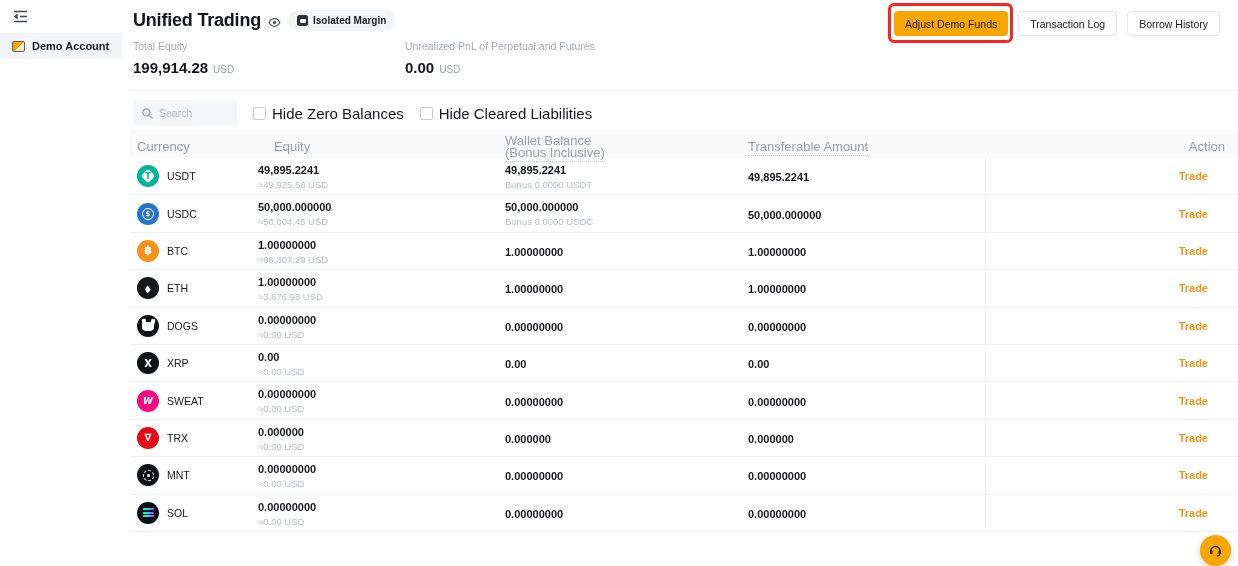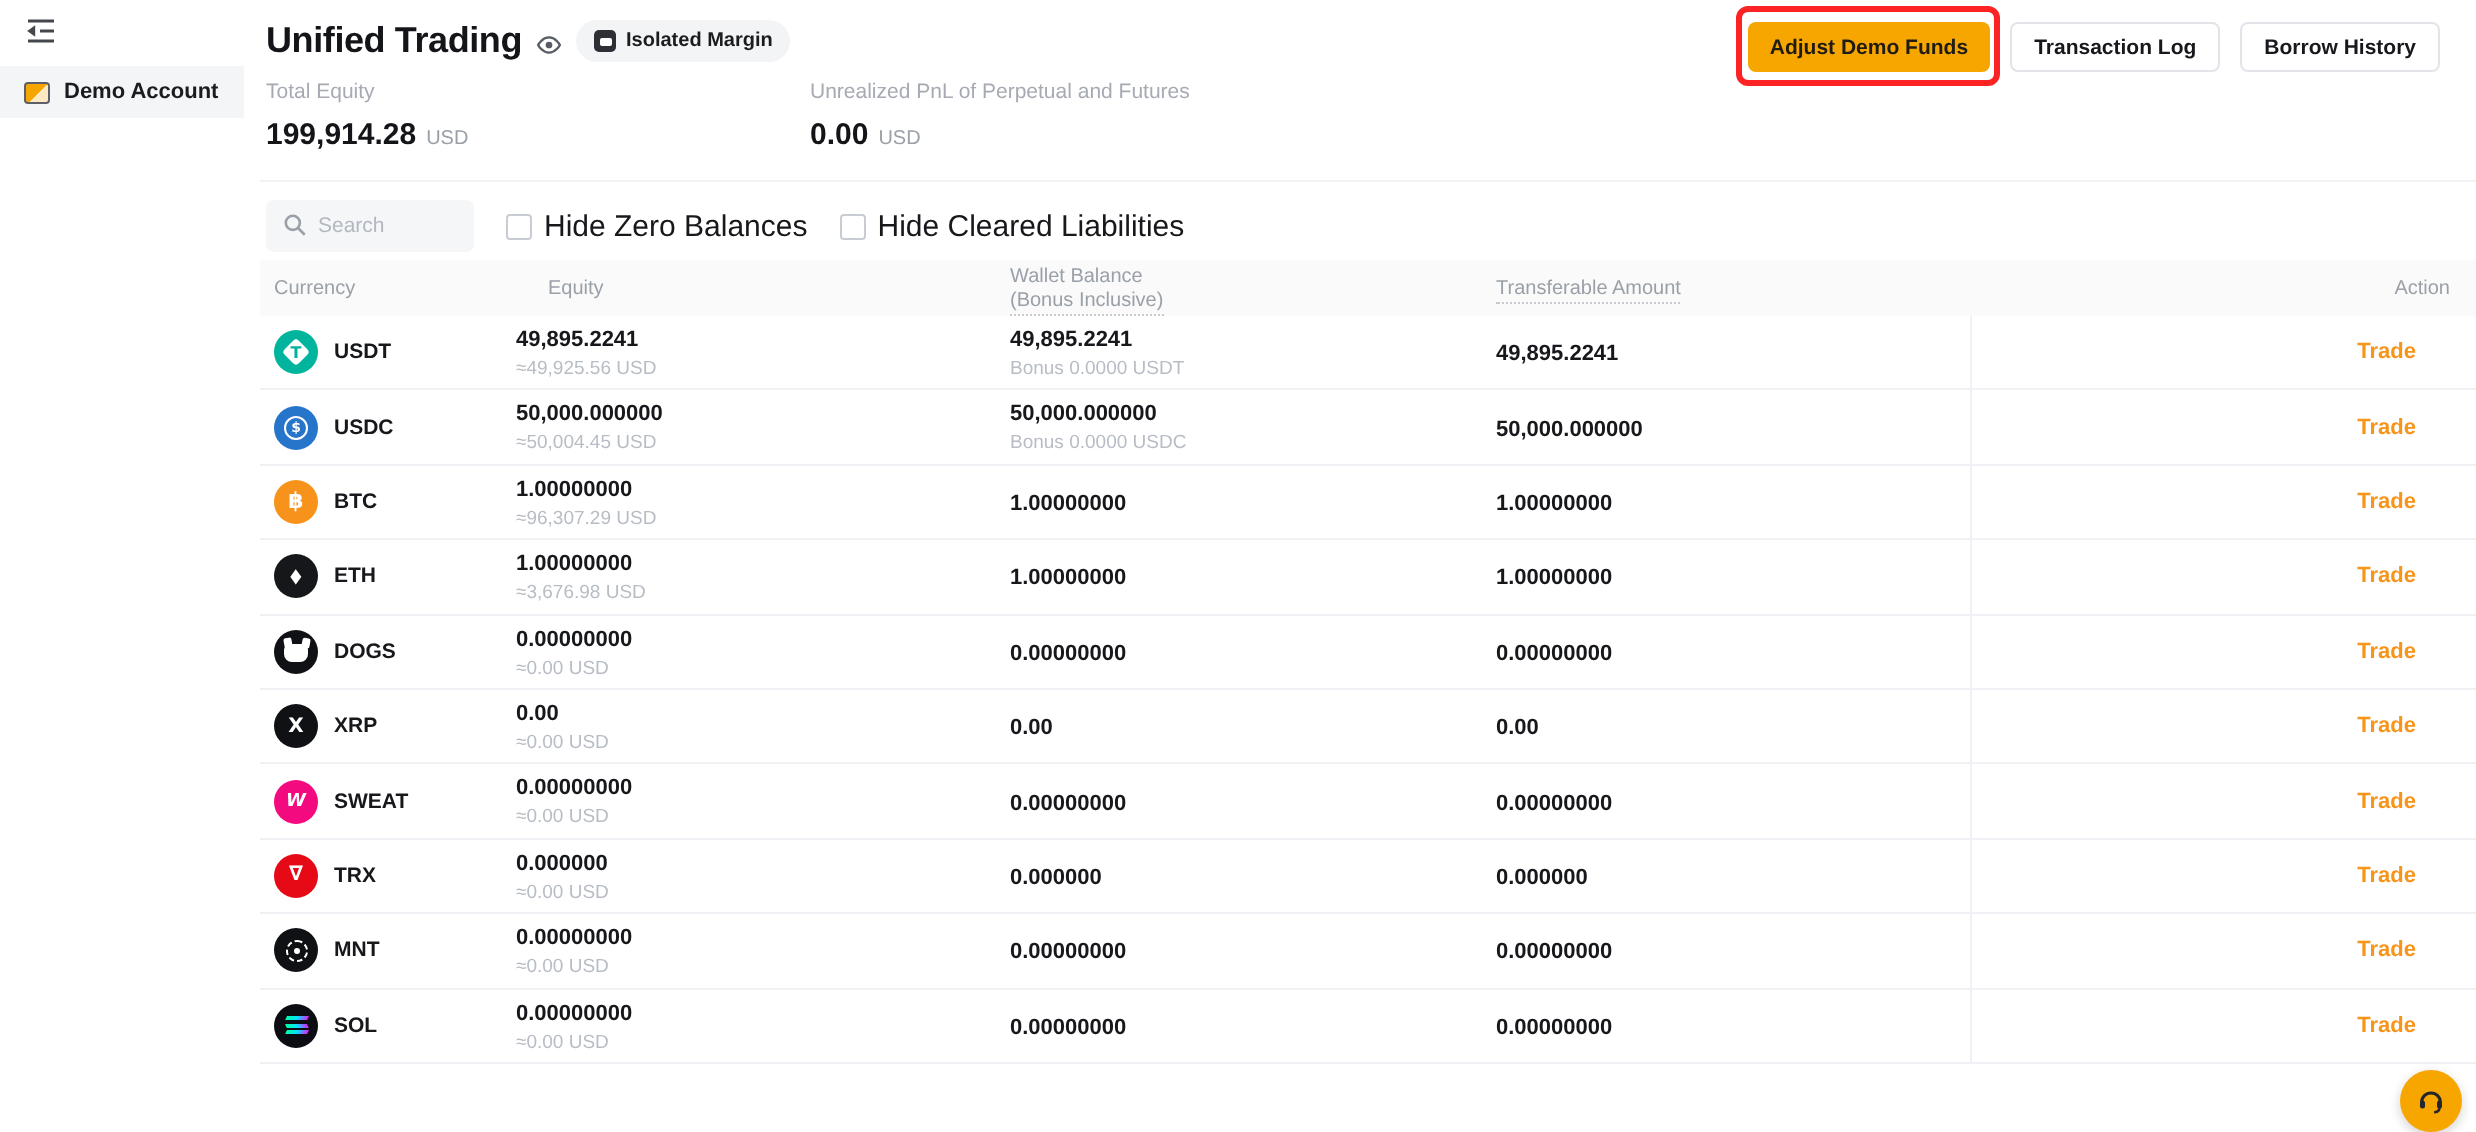--- a/index.html
+++ b/index.html
@@ -16,21 +16,21 @@
   
   .title-row { position:absolute; left:133px; top:10px; display:flex; align-items:center; gap:7px; }
   .page-title { font-size:18px; font-weight:bold; color:#141519; letter-spacing:-0.2px; }
   .eye { display:inline-flex; margin-top:3px; cursor:pointer; }
   .margin-pill { display:flex; align-items:center; gap:5px; background:#f3f4f6; border-radius:11px; height:21px; padding:0 9px; margin-top:0; }
   .im-ic { width:11px; height:11px; background:#2c2f36; border-radius:2.5px; position:relative; }
   .im-ic::after { content:""; position:absolute; left:2.5px; top:3.5px; width:6px; height:4px; background:#fff; border-radius:1px; }
   .margin-pill .lbl { font-size:10px; font-weight:600; color:#1b1c20; }
 
   .top-actions { position:absolute; right:18px; top:11px; display:flex; gap:10px; align-items:center; }
-  .btn { height:25px; display:flex; align-items:center; padding:0 11px; font-size:10.5px; font-weight:bold; border-radius:4px; cursor:pointer; white-space:nowrap; }
+  .btn { height:25px; display:flex; align-items:center; padding:0 11px; font-size:10.5px; font-weight:normal; border-radius:4px; cursor:pointer; white-space:nowrap; }
   .btn.primary { background:#f7a600; color:#201c12; }
   .btn.ghost { background:#fff; border:1px solid #e2e4e9; color:#17181c; }
   .annot-wrap { position:relative; }
   .annotation { position:absolute; left:-6px; right:-5px; top:-8px; bottom:-7px; border:3px solid #fb2323; border-radius:6px; pointer-events:none; }
 
   
   .stat { position:absolute; top:40px; }
   .stat .s-label { font-size:10.5px; color:#a6aab2; }
   .stat .s-valrow { margin-top:7px; display:flex; align-items:baseline; gap:5px; }
   .stat .s-value { font-size:15px; font-weight:bold; color:#141519; }
@@ -41,39 +41,39 @@
   .filter-row { position:absolute; left:133px; top:100px; display:flex; align-items:center; gap:16px; }
   .search-box { position:relative; width:104px; height:26px; }
   .search-box input { width:100%; height:100%; border:none; outline:none; background:#f5f6f8; border-radius:4px; padding:0 8px 0 26px; font-size:10.5px; color:#17181c; font-family:inherit; }
   .search-box input::placeholder { color:#b3b8c0; }
   .search-ic { position:absolute; left:8px; top:6px; }
   .chk { display:flex; align-items:center; gap:6px; cursor:pointer; }
   .chk .box { width:13px; height:13px; border:1px solid #c8ccd3; border-radius:2px; background:#fff; }
   .chk .lbl { font-size:15px; color:#17181c; }
 
   
-  .thead { position:absolute; left:130px; top:130px; width:1108px; height:28px; background:#fafafa; font-size:10px; color:#9aa0a8; }
+  .thead { position:absolute; left:130px; top:130px; width:1108px; height:28px; background:#fafafa; font-size:13px; color:#9aa0a8; }
   .thead span { position:absolute; }
   .dotted { border-bottom:1px dotted #c6cad1; padding-bottom:1px; }
   .tbody { position:absolute; left:130px; top:158px; width:1108px; }
   .t-row { position:relative; width:1108px; height:37.4px; border-bottom:1px solid #f0f1f4; }
   .ic { position:absolute; left:7px; top:50%; transform:translateY(-50%); width:22px; height:22px; border-radius:50%; display:flex; align-items:center; justify-content:center; color:#fff; font-family:"DejaVu Sans",sans-serif; }
   .ic b { font-style:normal; position:relative; }
   .ic .dmd { position:absolute; width:10px; height:10px; background:#fff; border-radius:2px; transform:rotate(45deg); }
   .ic .tchar { position:relative; color:#00b49e; font-size:8px; font-weight:bold; }
   .ic .ring { width:12px; height:12px; border:1.3px solid #fff; border-radius:50%; display:flex; align-items:center; justify-content:center; font-size:7px; font-weight:bold; font-style:normal; }
   .ic .dog { position:relative; width:12px; height:9px; background:#fff; border-radius:3px 3px 4px 4px; margin-top:2px; }
   .ic .ear { position:absolute; top:-3px; width:3.5px; height:5px; background:#fff; border-radius:1px; }
   .ic .e1 { left:0; transform:rotate(-10deg); } .ic .e2 { right:0; transform:rotate(10deg); }
   .ic .mring { width:11px; height:11px; border:1.6px dashed #fff; border-radius:50%; }
   .ic .mdot { position:absolute; width:3px; height:3px; background:#fff; border-radius:50%; }
   .ic .sol { display:flex; flex-direction:column; gap:1.6px; }
   .ic .sol i { width:11px; height:2.2px; background:linear-gradient(90deg,#00ffa3,#03e1ff,#dc1fff); transform:skewX(-25deg); }
   .ic .sol i:nth-child(2) { transform:skewX(25deg); }
-  .sym { position:absolute; left:37px; top:50%; transform:translateY(-50%); font-size:10.5px; font-weight:bold; color:#17181c; }
+  .sym { position:absolute; left:37px; top:50%; transform:translateY(-50%); font-size:10.5px; font-weight:normal; color:#17181c; }
   .val { font-size:11px; font-weight:bold; color:#17181c; }
   .sub { font-size:9.5px; color:#b8bdc5; margin-top:3px; }
   .cell2 { position:absolute; top:6px; }
   .cell1 { position:absolute; top:50%; transform:translateY(-50%); }
   .c-eq { left:128px; } .c-wal { left:375px; } .c-tr { left:618px; }
   .trade { position:absolute; right:30px; top:50%; transform:translateY(-50%); font-size:11px; font-weight:bold; color:#f7941a; cursor:pointer; }
   .v-div { position:absolute; left:985px; top:158px; height:374px; border-left:1px solid #f0f1f4; }
 
   
   .support-fab { position:absolute; left:1200px; top:535px; width:31px; height:31px; border-radius:50%; background:#f7a600; display:flex; align-items:center; justify-content:center; box-shadow:0 2px 6px rgba(0,0,0,.18); cursor:pointer; }

